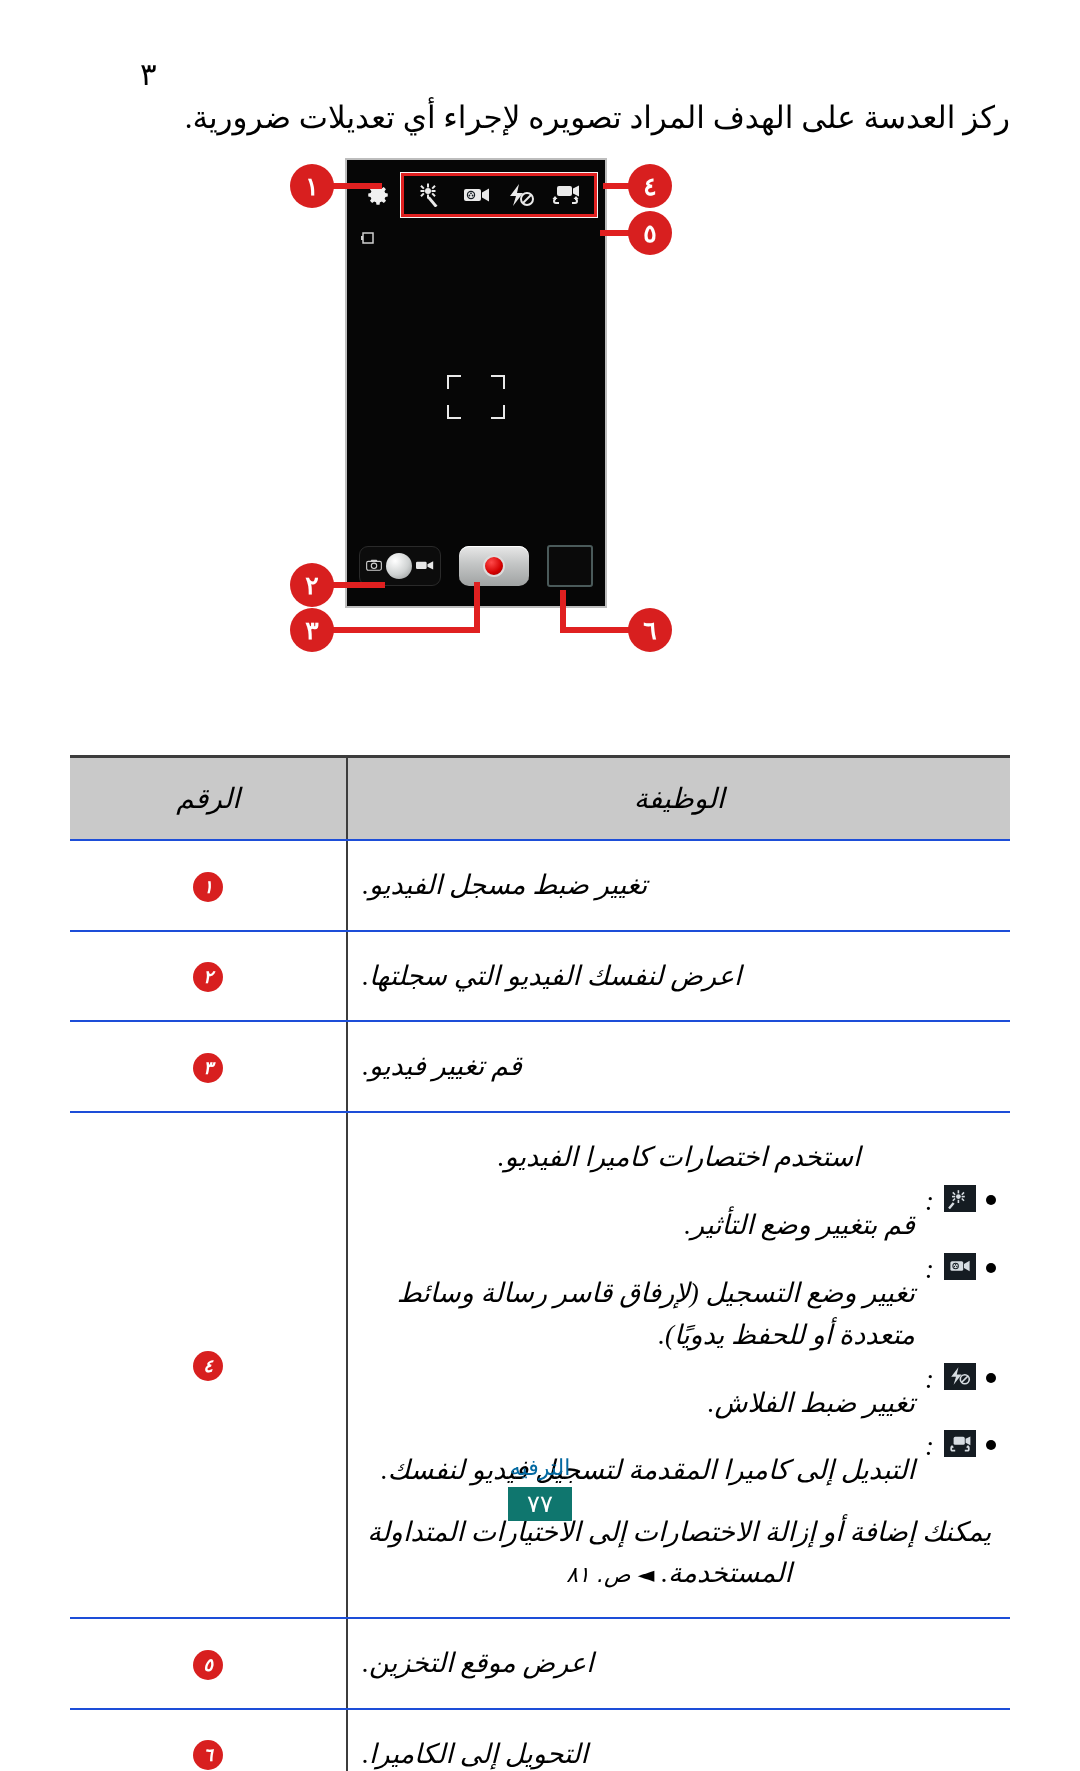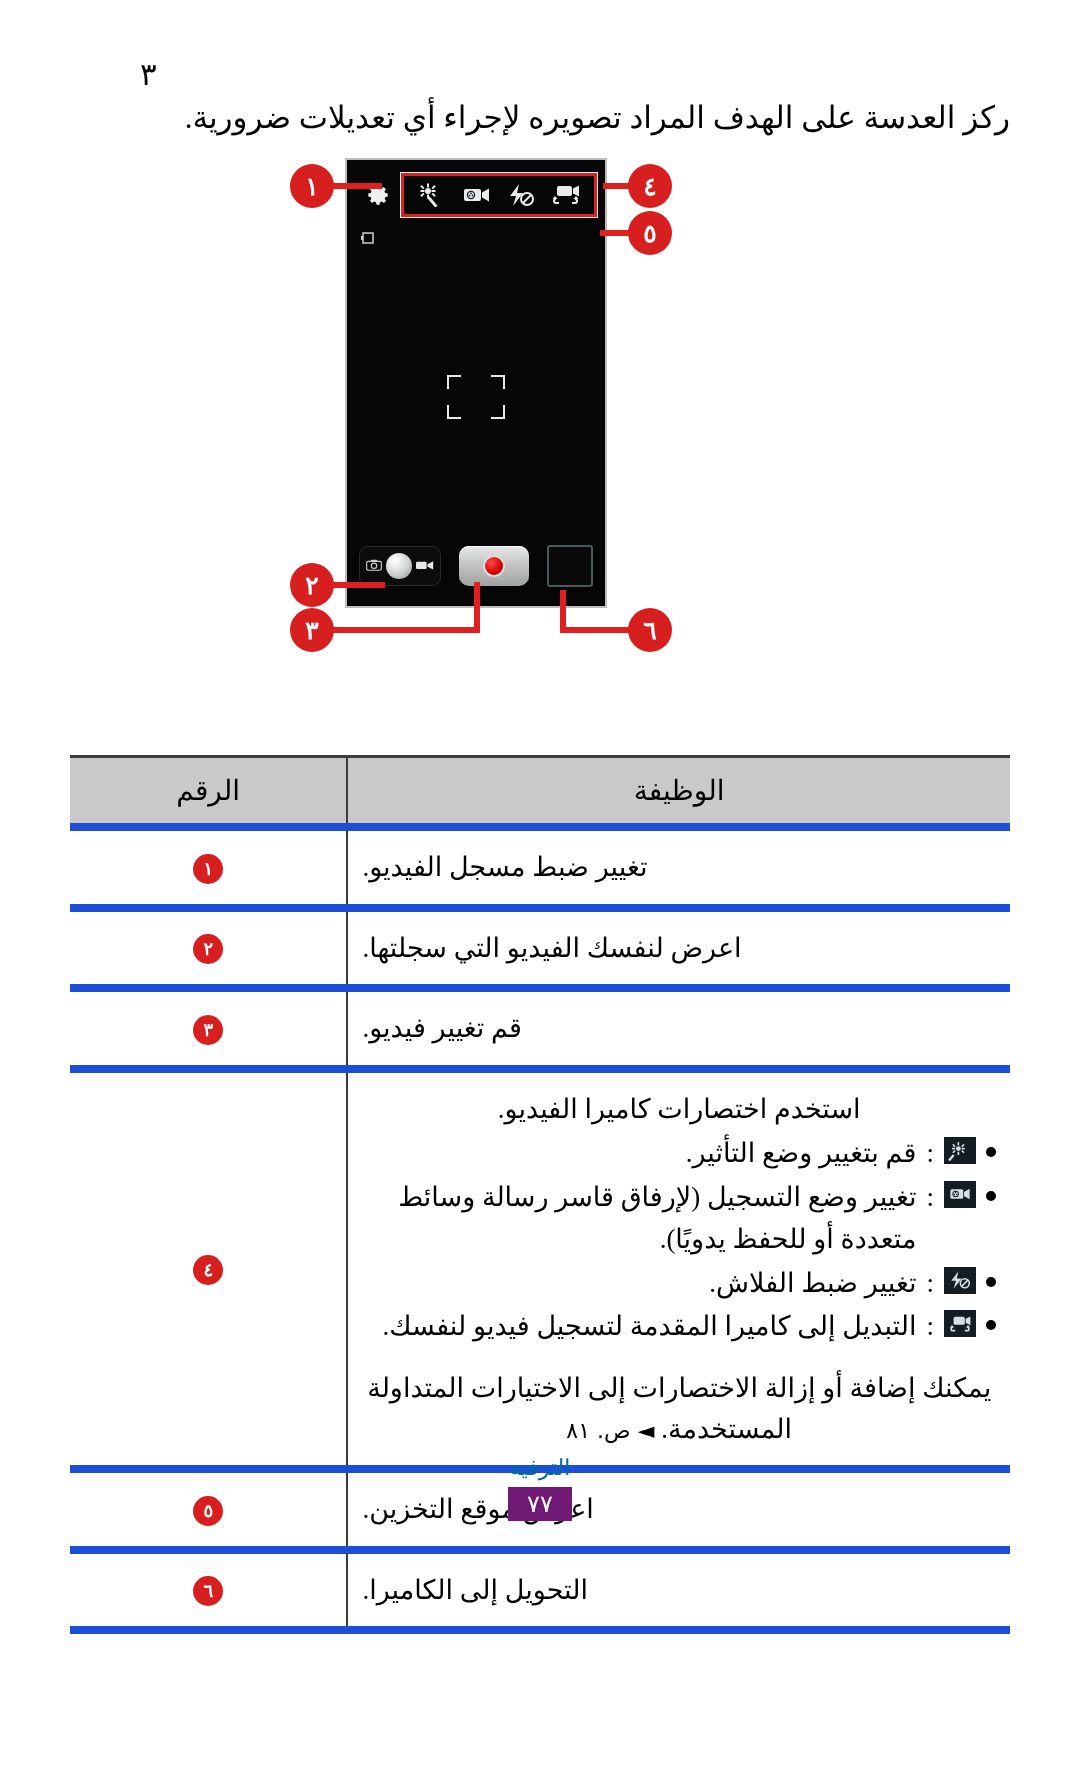--- a/index.html
+++ b/index.html
@@ -211,23 +211,24 @@
   .tbl {
     position: absolute;
     left: 70px;
     top: 755px;
     width: 940px;
     border-collapse: collapse;
     font-size: 27px;
   }
   .tbl .topline { border-top: 3px solid #3c3c3c; }
   .tbl th, .tbl td {
-    border-bottom: 8px solid #1d4ed8;
-    padding: 16px 14px;
+    border-bottom: 2px solid #1d4ed8;
+    padding: 24px 14px;
     vertical-align: middle;
+    font-style: italic;
   }
   .tbl th {
     background: #c9c9c9;
     font-weight: normal;
     font-size: 28px;
   }
   .col-func { text-align: center; width: 675px; border-left: 2px solid #3c3c3c; }
   .col-num  { text-align: center; width: 265px; background: #e9e9e9; }
   .tbl td.col-num { background: #fff; }
   .cell-num-badge {
@@ -261,41 +262,41 @@
     margin-top: 14px;
   }
   .bullet-ic {
     flex: 0 0 auto;
     width: 32px; height: 27px;
     background: #151c22;
     display: inline-flex; align-items: center; justify-content: center;
     margin-top: 4px;
   }
   .bullet-ic svg { width: 24px; height: 20px; display:block; }
-  .bullet-txt { flex: 1 1 auto; }
+  .bullet-txt { flex: 1 1 auto; margin-top: 24px; }
   .bullet-colon { flex: 0 0 auto; margin-top: 0; }
   .tail-line { text-align: center; line-height: 1.5; margin-top: 20px; }
   .arrow-ref { font-family: "DejaVu Sans", sans-serif; font-size: 22px; }
 
   
   .footer {
     position: absolute;
     left: 0; right: 0;
     top: 1455px;
     text-align: center;
   }
   .footer-label {
     color: #0369a1;
     font-size: 22px;
     letter-spacing: 0.5px;
   }
   .footer-page {
     margin: 6px auto 0 auto;
     width: 64px; height: 34px;
-    background: #701a75;
+    background: #0f766e;
     color: #fff;
     font-size: 24px;
     display: flex; align-items: center; justify-content: center;
   }
 </style>
 </head>
 <body>
 
 <div class="step-block">
   <div class="step-text">ركز العدسة على الهدف المراد تصويره لإجراء أي تعديلات ضرورية.</div>

